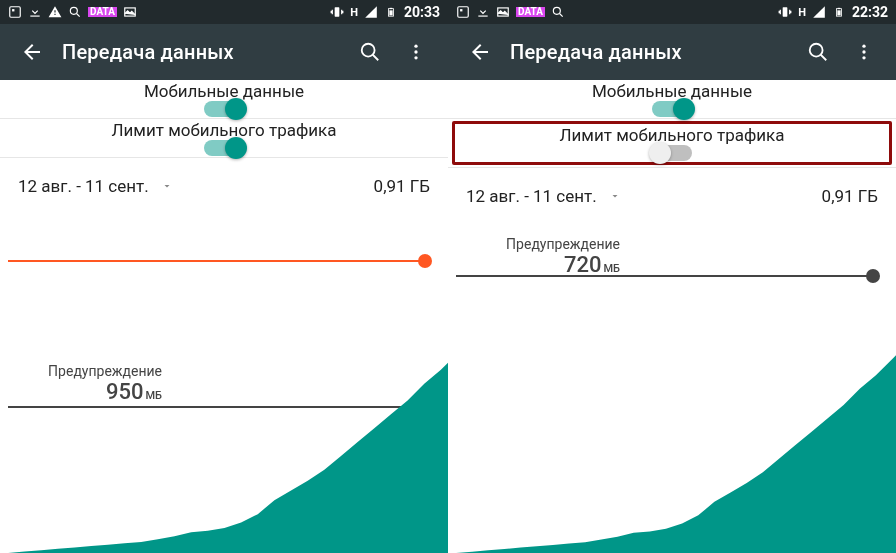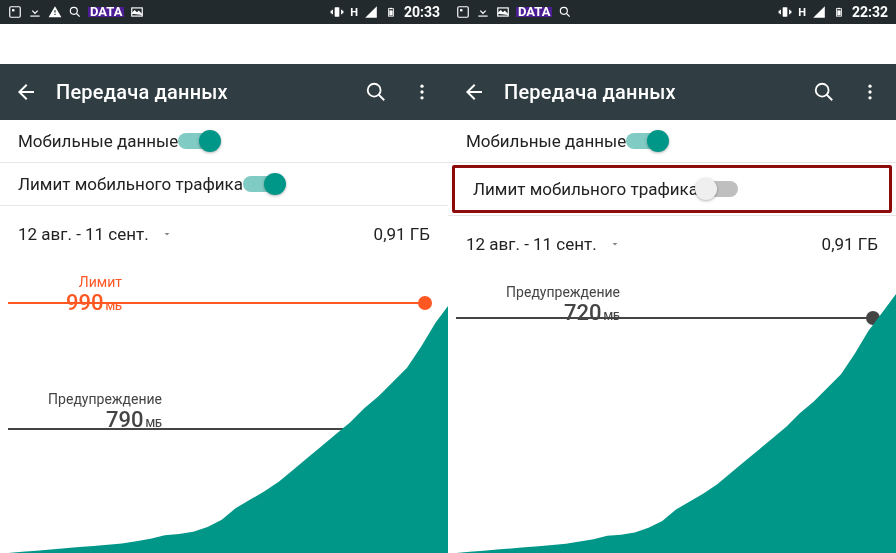--- a/index.html
+++ b/index.html
@@ -3,26 +3,26 @@
 <meta charset="utf-8">
 <style>
   * { box-sizing: border-box; margin: 0; padding: 0; }
   html, body { width: 896px; height: 553px; overflow: hidden; font-family: Roboto, "Helvetica Neue", Arial, sans-serif; }
   body { display: flex; background:#fff; }
   .pane { width: 448px; height: 553px; display:flex; flex-direction:column; background:#fff; }
   .statusbar { height:24px; background:#222a2d; color:#fff; display:flex; align-items:center; justify-content:space-between; padding:0 8px; font-size:12px; }
   .statusbar .left, .statusbar .right { display:flex; align-items:center; gap:6px; }
   .statusbar .time { font-size:14px; font-weight:700; }
   .sb-ico { display:inline-flex; width:14px; height:14px; align-items:center; justify-content:center; }
-  .catch { font-size:13px; font-weight:700; background:#4c1d95; padding:0 2px; line-height:10px; }
-  .appbar { height:56px; background:#303d42; color:#fff; display:flex; align-items:center; padding:0 10px; gap:14px;margin-top:40px; }
+  .catch { font-size:10px; font-weight:700; background:#d946ef; padding:0 2px; line-height:10px; }
+  .appbar { height:56px; background:#303d42; color:#fff; display:flex; align-items:center; padding:0 16px; gap:14px; }
   .appbar .title { flex:1; font-size:20px; font-weight:500; letter-spacing:.2px; }
   .ico-btn { width:32px; height:32px; display:flex; align-items:center; justify-content:center; cursor:pointer; }
   .content { flex:1; display:flex; flex-direction:column; }
-  .row { display:flex; align-items:center; justify-content:flex-start; padding:11px 18px; }
+  .row { display:flex; align-items:center; justify-content:flex-end; padding:1px 18px;flex-direction:column; }
   .row-label { font-size:17px; color:#222; }
   .divider { height:1px; background:#e6e6e6; }
   .toggle { position:relative; width:40px; height:16px; border-radius:10px; }
   .toggle .knob { position:absolute; top:-3px; width:22px; height:22px; border-radius:50%; box-shadow:0 1px 3px rgba(0,0,0,.3); }
   .toggle.on { background:#80cbc4; }
   .toggle.on .knob { right:-3px; background:#009688; }
   .toggle.off { background:#bfbfbf; }
   .toggle.off .knob { left:-3px; background:#efefef; }
   .highlight-box { border:3px solid #8e0b0b; border-radius:2px; }
   .period-row { display:flex; align-items:center; justify-content:space-between; padding:18px 18px 4px 18px; }
@@ -142,30 +142,26 @@
         <svg viewBox="0 0 24 24" width="12" height="12" fill="#888">
             <path d="M7 10l5 5 5-5z"></path>
           </svg>
       </div>
       <span class="total">0,91 ГБ</span>
     </div>
 
     <div class="chart-wrap">
       <div class="chart">
 
-        <div class="label-block" style="top:2%; color:#ff5722; width:110px; align-items:flex-end;">
-          <span class="name">Лимит</span>
-          <span><span class="val">990</span><span class="unit">МБ</span></span>
-        </div>
         <div class="limit-line" style="top:12%; background:#ff5722;"></div>
         <div class="limit-dot" style="top:12%; background:#ff5722;"></div>
 
         <div class="label-block" style="top:43%; color:#444; width:150px;">
           <span class="name">Предупреждение</span>
-          <span><span class="val">790</span><span class="unit">МБ</span></span>
+          <span><span class="val">950</span><span class="unit">МБ</span></span>
         </div>
         <div class="limit-line" style="top:56%; background:#444;"></div>
         <div class="limit-dot" style="top:56%; background:#444;"></div>
 
         <svg class="svg-area" viewBox="0 0 420 240" preserveAspectRatio="none">
           <polygon fill="#009688" points="0,240 12,239 24,238 36,237 48,236 60,235 72,234 84,233 96,232 108,230 120,228 132,225 144,224 156,222 168,218 180,212 192,202 204,195 216,188 228,180 240,170 252,160 264,150 276,140 288,130 300,118 312,108 324,96 336,84 348,66 360,46 372,30 384,14 396,8 408,5 420,5 420,240"></polygon>
         </svg>
       </div>
     </div>
   </div>

